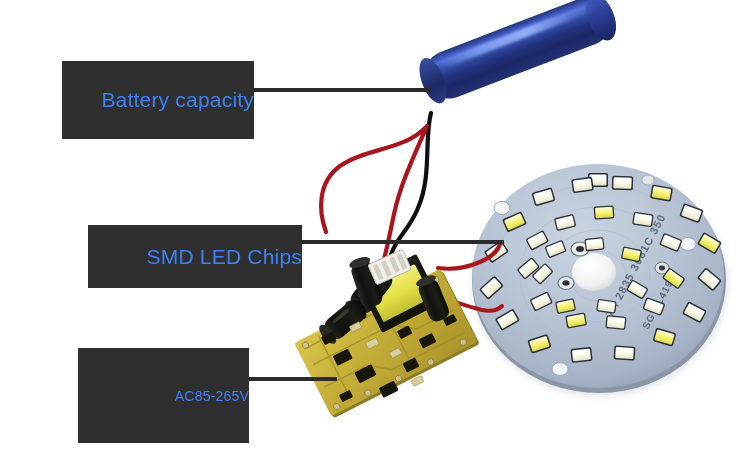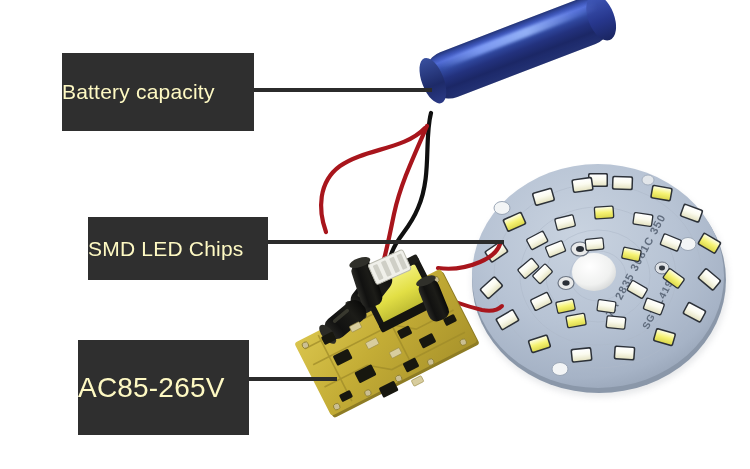--- a/index.html
+++ b/index.html
@@ -16,51 +16,52 @@
     width: 750px;
     height: 469px;
     background: #ffffff;
     overflow: hidden;
   }
 
   
   .callout {
     position: absolute;
     background: #2f2f2f;
-    color: #fef9c3;
+    color: #3b82f6;
     display: flex;
     flex-direction: column;
-    align-items: flex-start;
+    align-items: flex-end;
     justify-content: center;
     z-index: 40;
     letter-spacing: 0.2px;
+    margin-top: 8px;
   }
   .callout .line1,
   .callout .line2 {
     display: block;
     white-space: nowrap;
     font-weight: 400;
   }
   #callout-battery {
     left: 62px;  top: 53px;  width: 192px; height: 78px;
   }
   #callout-battery .line1 { font-size: 21px; }
 
   #callout-smd {
-    left: 88px;  top: 217px; width: 180px; height: 63px;
+    left: 88px;  top: 217px; width: 214px; height: 63px;
   }
   #callout-smd .line1 { font-size: 21px; }
 
   #callout-voltage {
     left: 78px;  top: 340px; width: 171px; height: 95px;
     justify-content: space-around;
     padding: 8px 0;
     box-sizing: border-box;
   }
-  #callout-voltage .line1 { font-size: 28px; }
+  #callout-voltage .line1 { font-size: 14px; }
   #callout-voltage .line2 { font-size: 21px; }
 
   
   .leader {
     position: absolute;
     background: #2b2b2b;
     height: 4px;
     z-index: 35;
   }
   #leader-battery { left: 250px; top: 88px;  width: 182px; }

